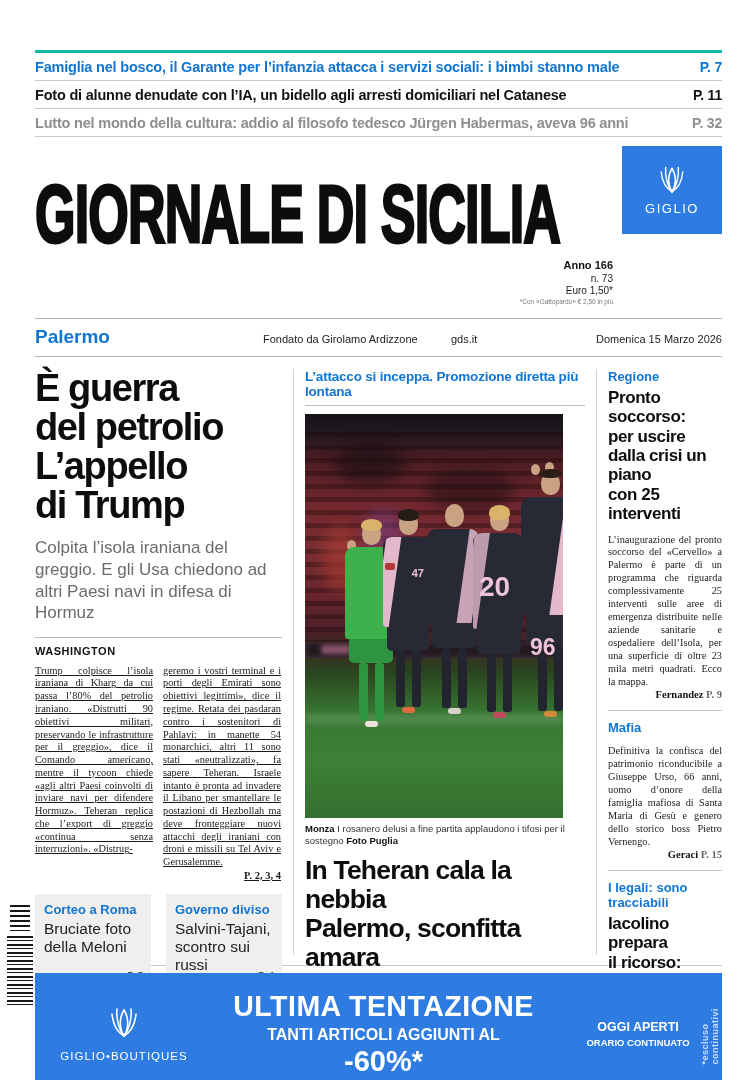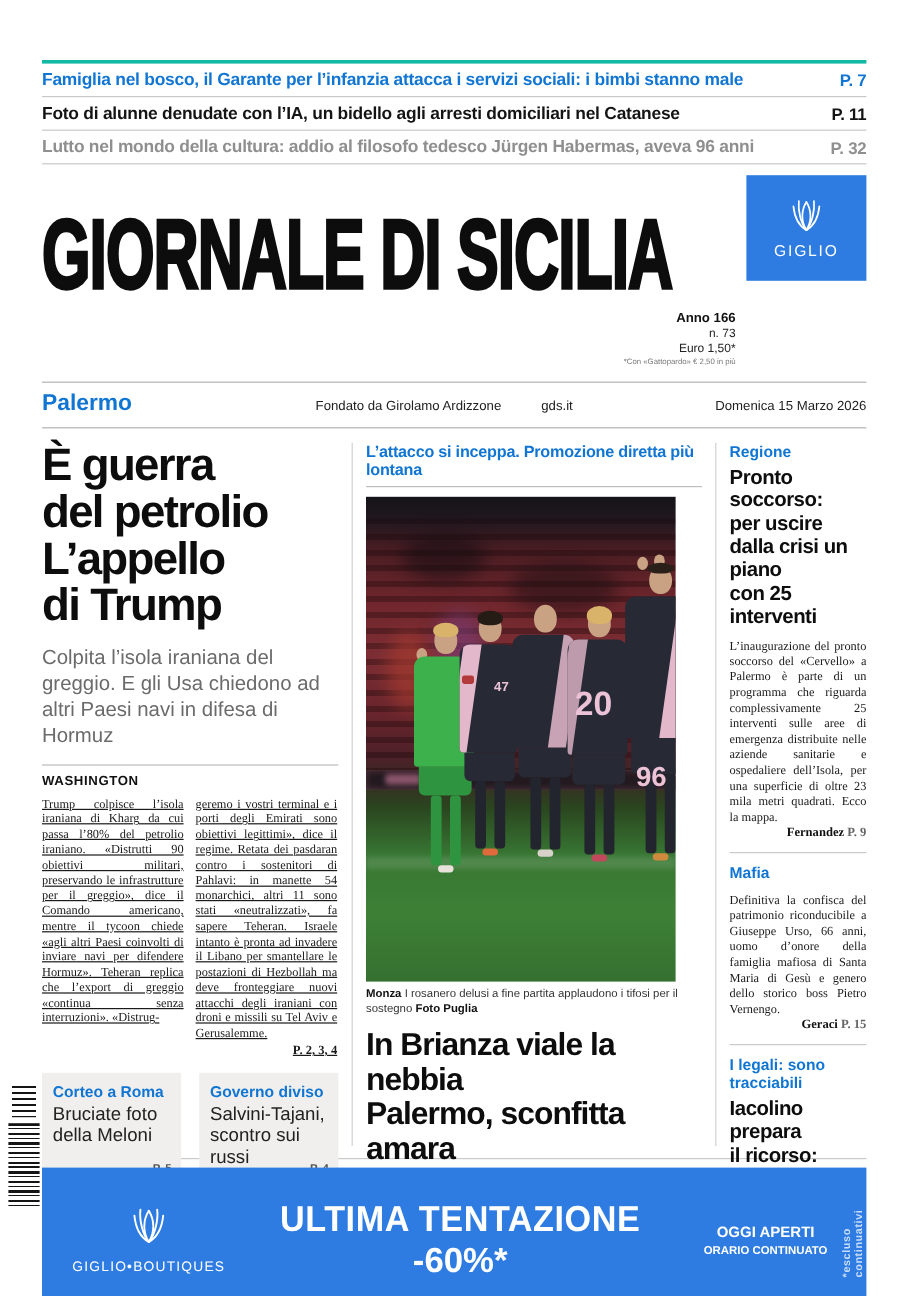--- a/index.html
+++ b/index.html
@@ -339,21 +339,21 @@
           <div class="boot" style="background:#cf8a3e;"></div>
         </div>
       </div>
 
       <div class="caption">
         <span class="cb">Monza</span>
         <span>I rosanero delusi a fine partita applaudono i tifosi per il sostegno</span>
         <span class="cb">Foto Puglia</span>
       </div>
 
-      <div class="match-h2 preline">In Brianza viale la nebbia
+      <div class="match-h2 preline">In Teheran cala la nebbia
 Palermo, sconfitta amara</div>
       <div class="match-stand">Il Monza vince 3-0 come all’andata e vola a +6 in classifica</div>
       <div class="match-by">
         <span>Butera, Orifici, A. Arena</span>
         <span class="pg">P. 42-43</span>
       </div>
     </div>
 
     <div class="col-r">
       <div class="rsec">
@@ -393,20 +393,21 @@
             <path d="M8 8 C9 18 13 26 20 30"></path>
             <path d="M32 8 C31 18 27 26 20 30"></path>
             <path d="M13 3 C12 12 15 24 20 30"></path>
             <path d="M27 3 C28 12 25 24 20 30"></path>
           </g>
         </svg>
         <div class="bname">GIGLIO•BOUTIQUES</div>
       </div>
       <div class="ad-center">
         <div class="ad-title">ULTIMA TENTAZIONE</div>
+        <div class="ad-sub">TANTI ARTICOLI AGGIUNTI AL</div>
         <div class="ad-disc">-60%*</div>
       </div>
       <div class="ad-right">
         <div class="r1">OGGI APERTI</div>
         <div class="r2">ORARIO CONTINUATO</div>
       </div>
       <div class="ad-note">*escluso continuativi</div>
     </div>
     <div class="nav">
       <span class="spacer"></span>

